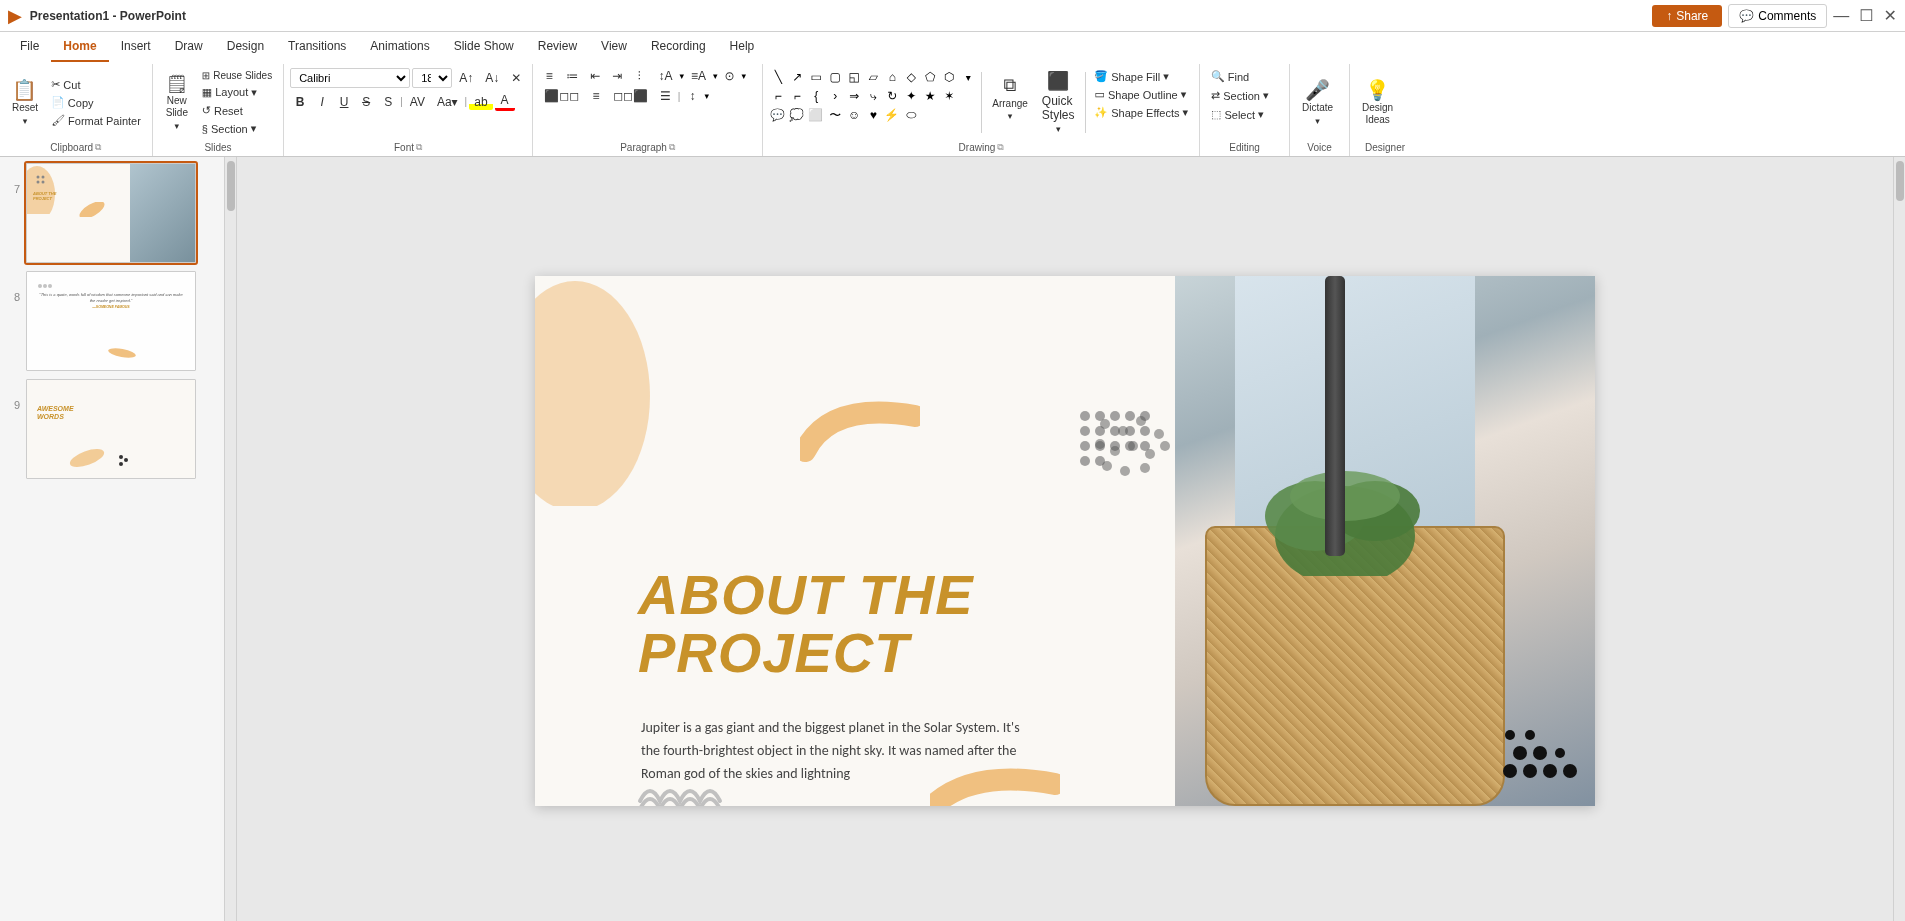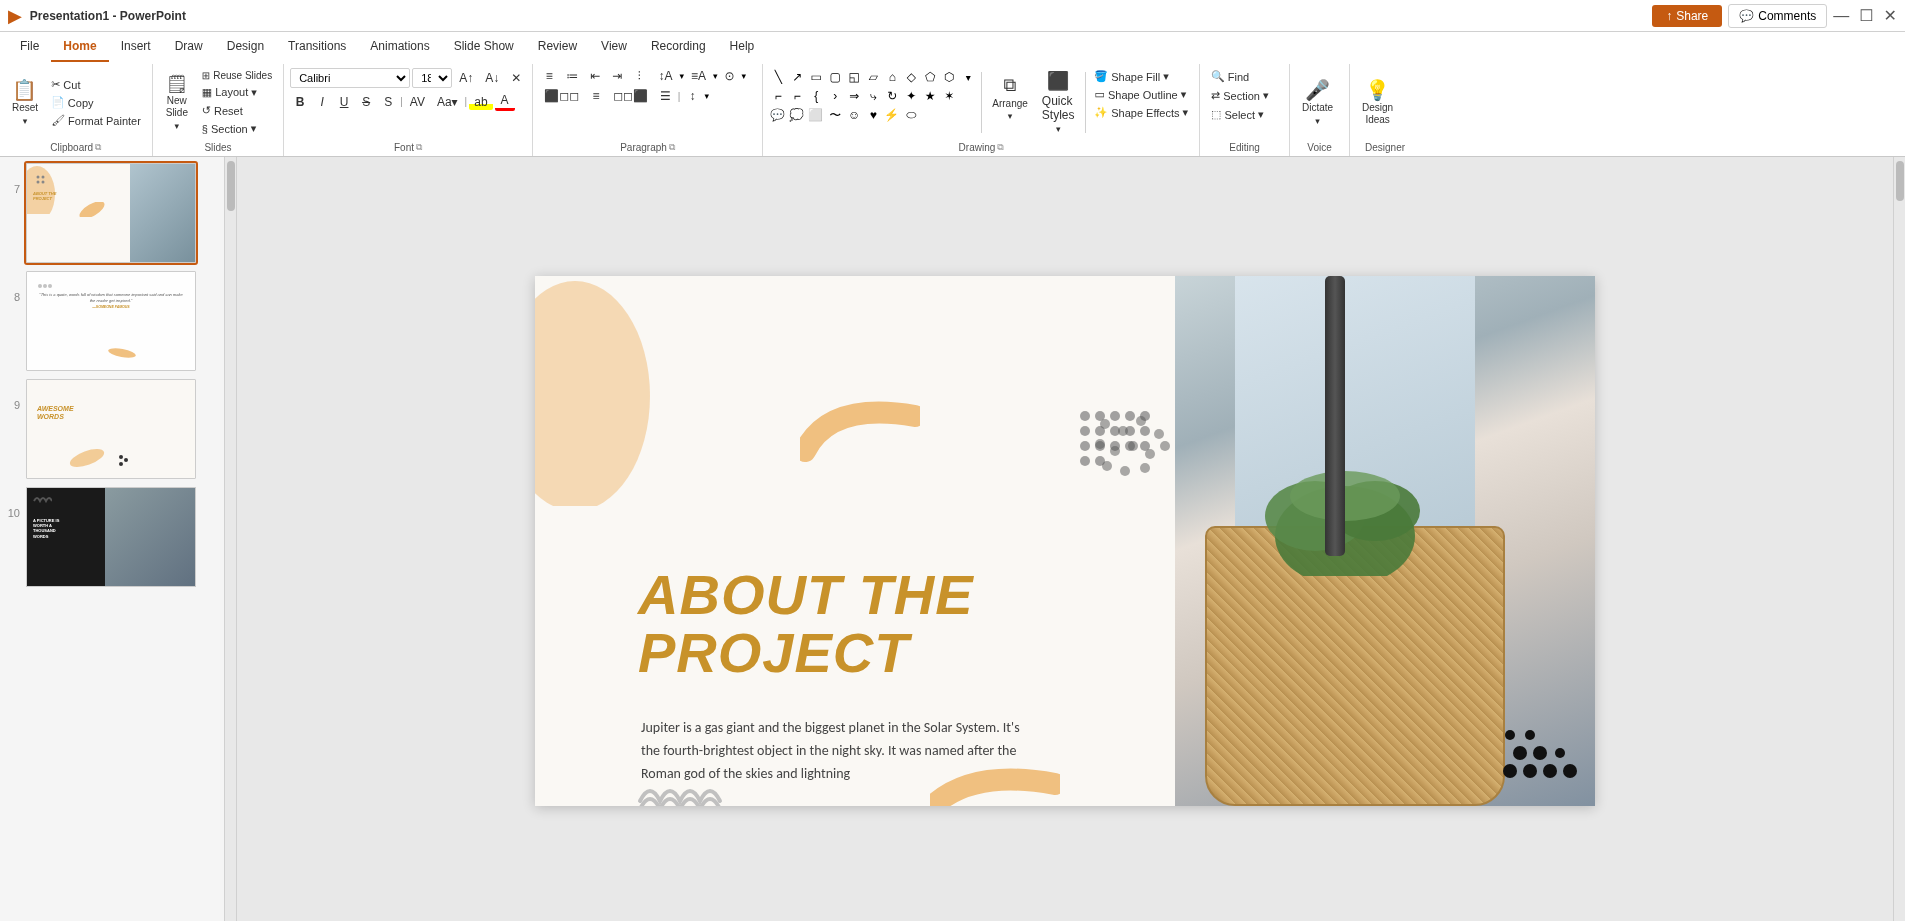--- a/index.html
+++ b/index.html
@@ -621,30 +621,20 @@
           <ellipse cx="20" cy="10" rx="18" ry="7" fill="#f0c080" opacity="0.8" transform="rotate(-20 20 10)"></ellipse>
         </svg>
         <svg width="15" height="15" style="position:absolute;bottom:10px;left:90px;">
           <circle cx="4" cy="4" r="2" fill="#333"></circle>
           <circle cx="9" cy="7" r="2" fill="#333"></circle>
           <circle cx="4" cy="11" r="2" fill="#333"></circle>
         </svg>
       </div>
     </div>
 
-    <div class="slide-thumb">
-      <span class="slide-num">10</span>
-      <div class="thumb-img" style="background:#1a1a1a;">
-        <div style="position:absolute;right:0;top:0;width:90px;height:100px;background:linear-gradient(135deg,#8a9ba0,#607080);"></div>
-        <div style="position:absolute;left:6px;top:30px;font-size:4px;font-weight:900;color:#fff;line-height:1.3;">A PICTURE IS<br>WORTH A<br>THOUSAND<br>WORDS</div>
-        <svg width="20" height="10" style="position:absolute;top:5px;left:5px;">
-          <path d="M2,8 Q5,2 8,8 Q11,2 14,8 Q17,2 20,8" stroke="#555" stroke-width="2" fill="none"></path>
-        </svg>
-      </div>
-    </div>
 
 
   </div>
 
   <div style="width:12px;background:#e8e8e8;border-right:1px solid #d0d0d0;display:flex;flex-direction:column;align-items:center;padding-top:4px;">
     <div style="width:8px;height:50px;background:#bbb;border-radius:4px;"></div>
   </div>
 
   <div class="canvas-area">
 

